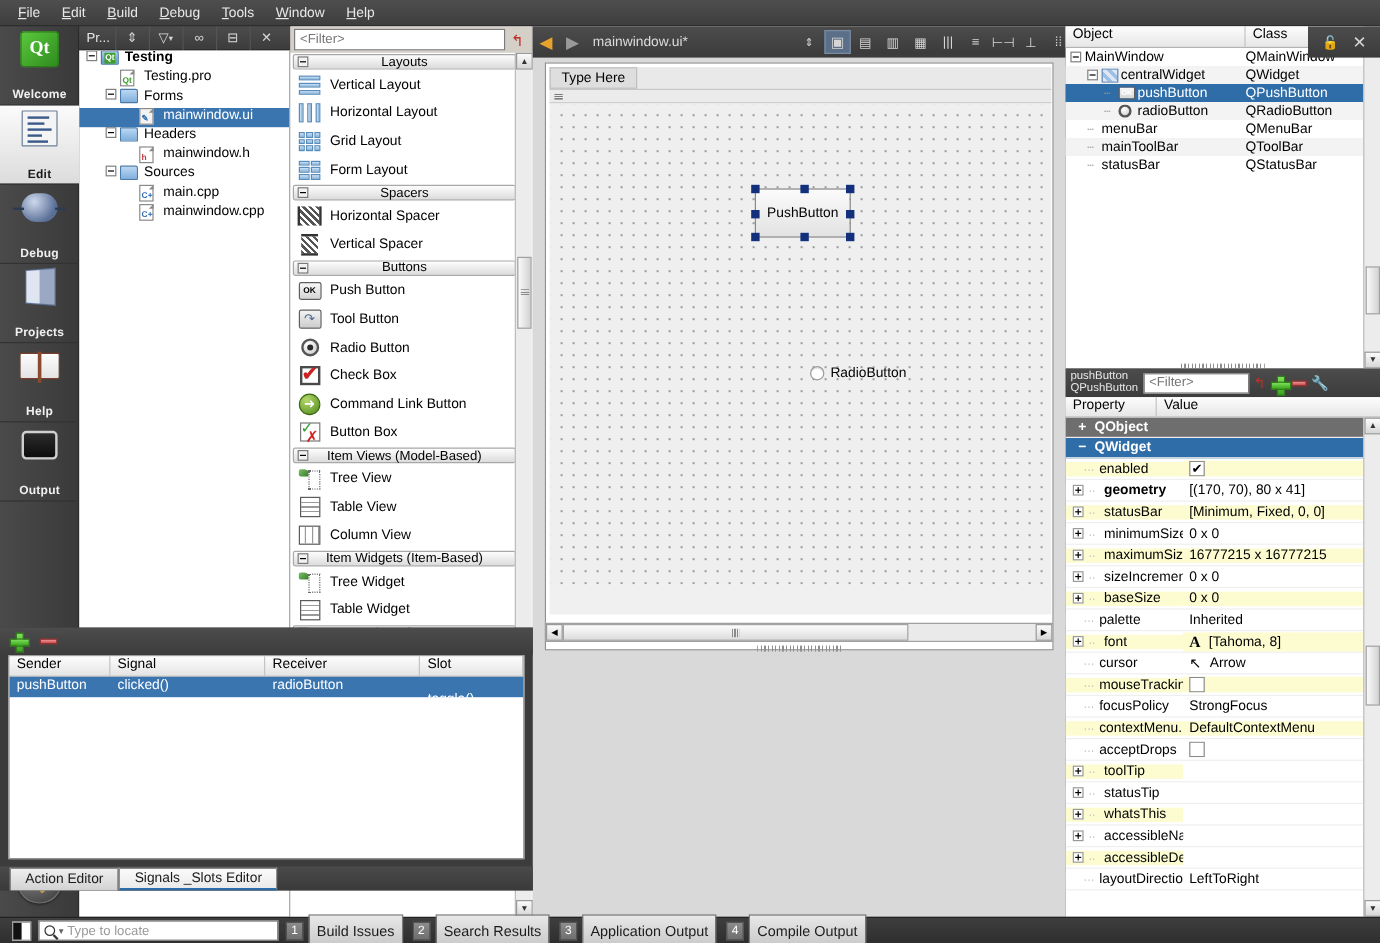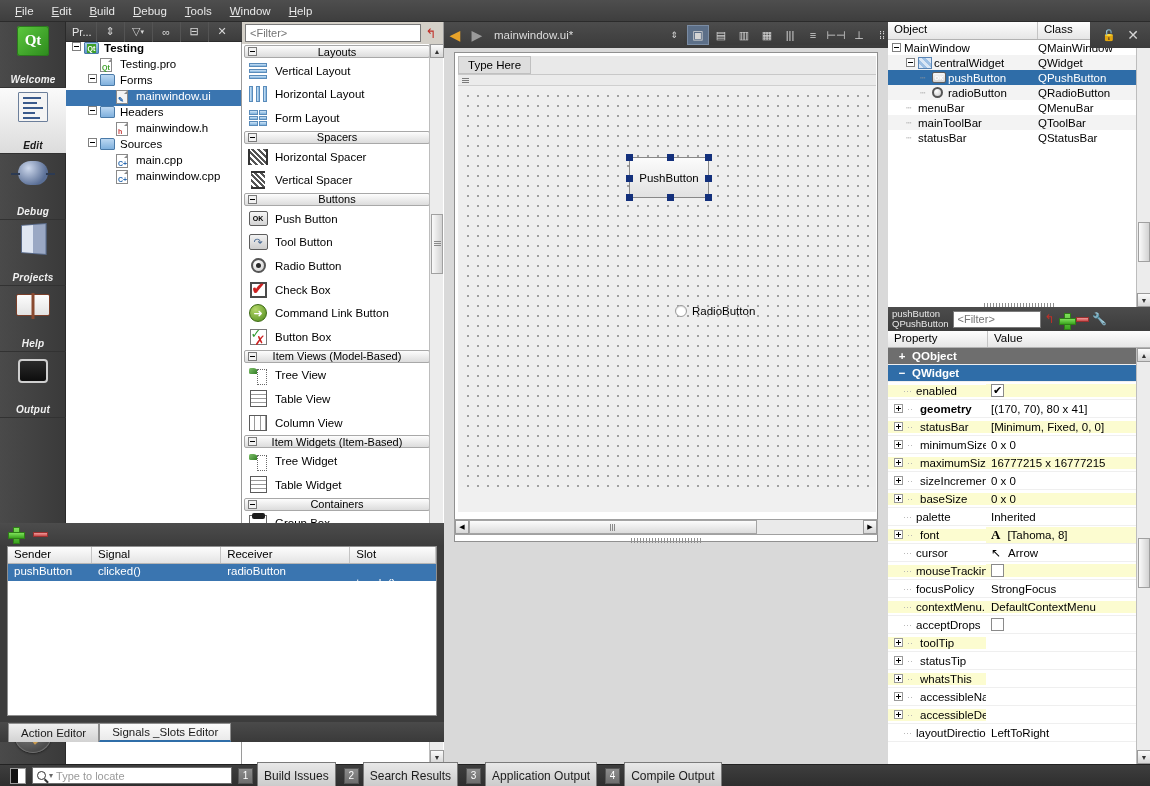--- a/index.html
+++ b/index.html
@@ -31,21 +31,21 @@
     background: linear-gradient(90deg,#4a4a4a,#3a3a3a);
     border-right:1px solid #2a2a2a;
   }
   .mode {
     height:66px; width:66px; position:relative;
     display:flex; flex-direction:column; align-items:center; justify-content:center;
     border-bottom:1px solid #323232;
     cursor:default;
   }
   .mode.active { background: linear-gradient(#fbfbfb,#dcdcdc); }
-  .mode .mlabel { font-size:10px; font-weight:bold; color:#f0f0f0; margin-top:17px; letter-spacing:.2px;font-style:italic;}
+  .mode .mlabel { font-size:10px; font-weight:bold; color:#f0f0f0; margin-top:17px; letter-spacing:.2px;}
   .mode.active .mlabel { color:#1a1a1a; }
   .mode .gico { width:34px; height:32px; position:relative; }
 
   
   .qtlogo { width:32px;height:30px; background:#3ea02a; border-radius:3px;
     box-shadow: inset 0 0 0 1px #2b7a1d; position:relative;
     background:linear-gradient(135deg,#5cc93e,#2d8a1d);}
   .qtlogo:after{content:"Qt"; position:absolute; inset:0; color:#fff; font-weight:bold;
     font-size:15px; display:flex; align-items:center; justify-content:center;
     font-family:"Liberation Serif",serif;}
@@ -484,20 +484,36 @@
             <div class="ic-hl">
               <b></b>
               <b></b>
               <b></b>
             </div>
           </span>
           <span>Horizontal Layout</span>
         </div>
         <div class="witem">
           <span class="wi" style="display:flex;align-items:center;justify-content:center">
+            <div class="ic-grid">
+              <b></b>
+              <b></b>
+              <b></b>
+              <b></b>
+              <b></b>
+              <b></b>
+              <b></b>
+              <b></b>
+              <b></b>
+            </div>
+          </span>
+          <span>Grid Layout</span>
+        </div>
+        <div class="witem">
+          <span class="wi" style="display:flex;align-items:center;justify-content:center">
             <div class="ic-form">
               <b></b>
               <b></b>
               <b></b>
               <b></b>
               <b></b>
               <b></b>
             </div>
           </span>
           <span>Form Layout</span>
@@ -842,21 +858,21 @@
         <div>pushButton</div>
         <div>QPushButton</div>
       </div>
       <input placeholder="&lt;Filter&gt;" style="">
       <div style="color:#c03028;font-size:12px;">↰</div>
       <div class="plusico" style="width:13px;height:13px;"></div>
       <div class="minusico" style="width:13px;"></div>
       <div style="color:#cfcfcf;font-size:12px;">🔧</div>
     </div>
     <div class="phead">
-      <div style="width:100px;border-right:1px solid #c4c4c4;">Property</div>
+      <div style="width:76px;border-right:1px solid #c4c4c4;">Property</div>
       <div style="flex:1">Value</div>
     </div>
     <div id="proprows" style="position:relative;height:416px;overflow:hidden;">
         <div class="prow grp">
           <span style="display:inline-block;width:12px;text-align:center">+</span>
           <span style="margin-left:4px">QObject</span>
         </div>
         <div class="prow grp blue">
           <span style="display:inline-block;width:12px;text-align:center">−</span>
           <span style="margin-left:4px">QWidget</span>

